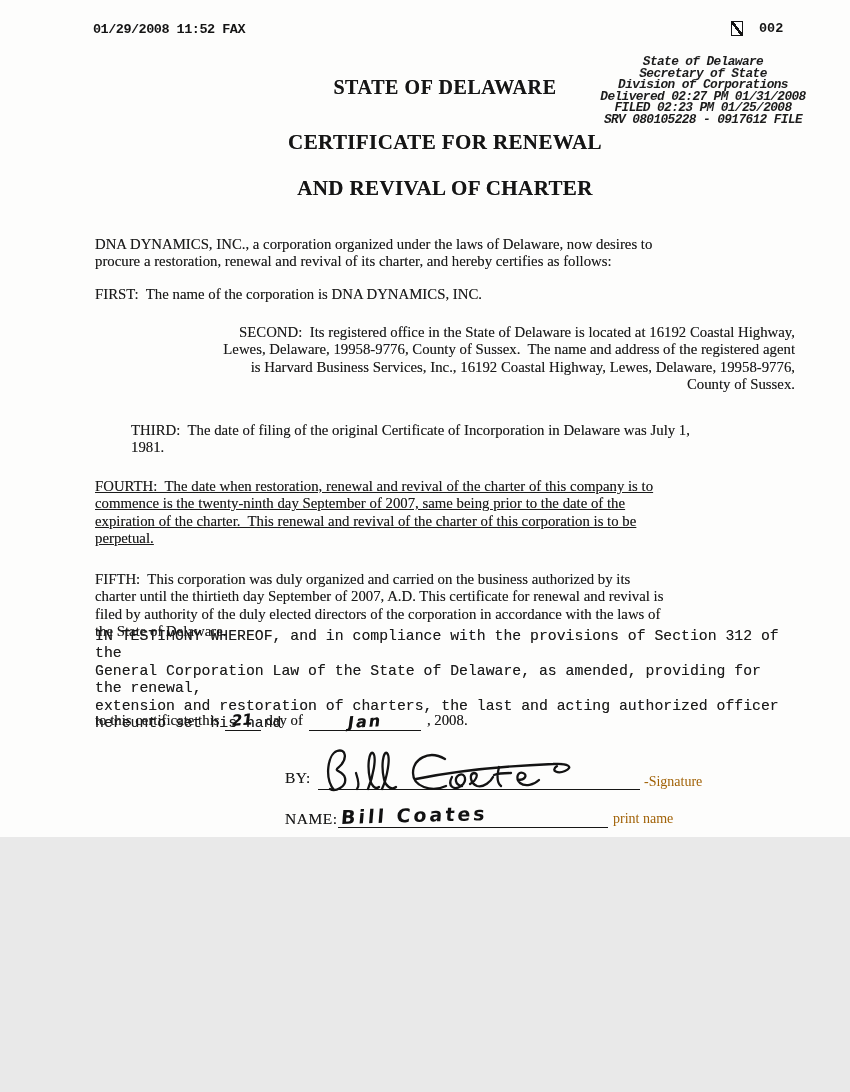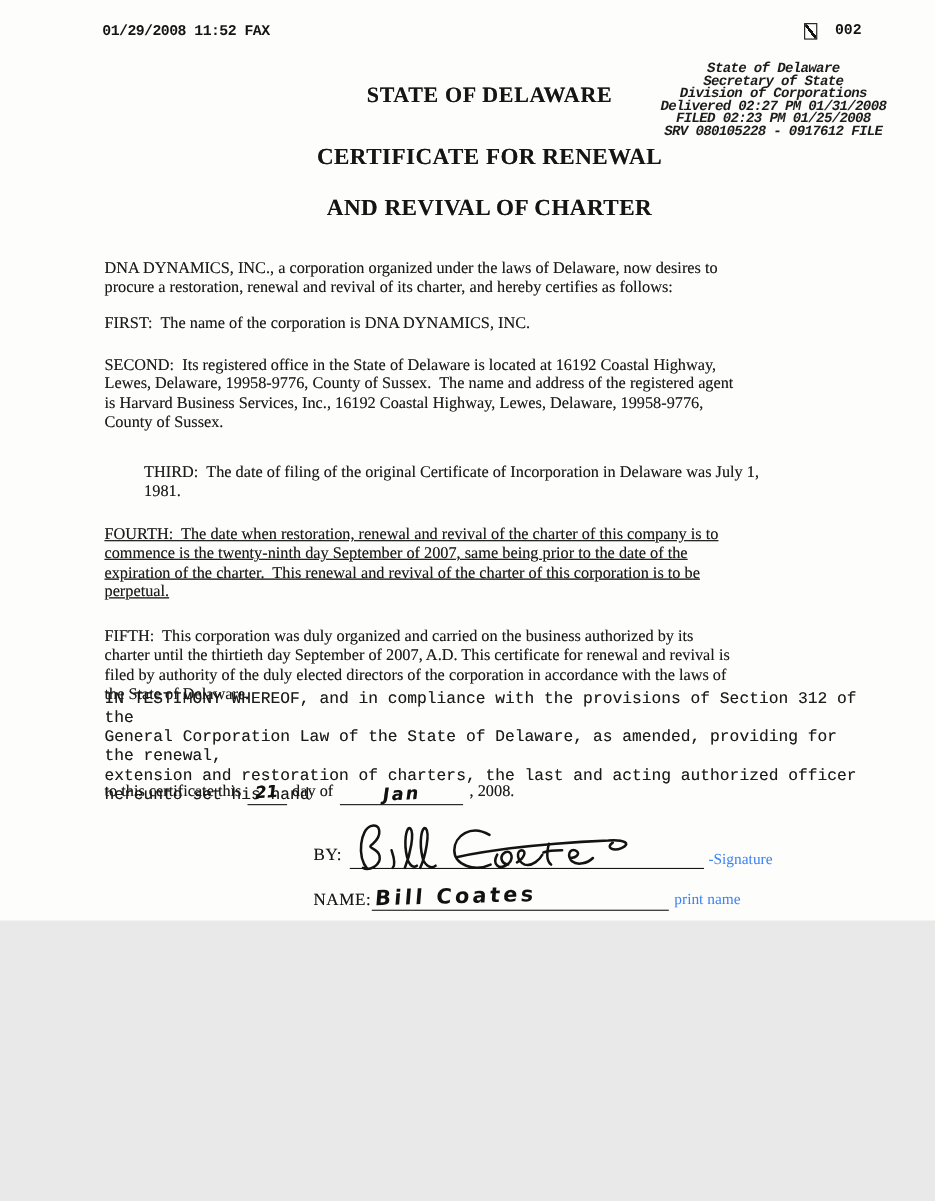--- a/index.html
+++ b/index.html
@@ -47,21 +47,21 @@
   .t1{top:76px;font-size:20px;letter-spacing:.6px;}
   .t2{top:130px;font-size:21px;letter-spacing:.4px;}
   .t3{top:176px;font-size:21px;letter-spacing:.4px;}
   
   .para{
     left:95px;width:700px;
     font-size:14.8px;line-height:17.4px;
     white-space:pre-wrap;
     text-shadow:0 0 .4px rgba(0,0,0,.45);
   }
-  .p-intro{top:236px;} .p-first{top:286px;} .p-second{top:324px;}
+  .p-intro{top:236px;} .p-first{top:286px;} .p-second{top:324px;text-align:right;}
   .p-third{top:422px;margin-left:36px;} .p-fourth{top:478px;text-decoration:underline;} .p-fifth{top:571px;}
   .p-testimony{top:628px;font-family:Liberation Mono, monospace;}
   
   .exec-row{
     left:95px;top:712px;width:700px;
     display:flex;
     font-size:14.8px;line-height:17.4px;
     text-shadow:0 0 .4px rgba(0,0,0,.45);
   }
   .blank-slot{
@@ -78,21 +78,21 @@
   .hw-month{display:inline-block;font-size:16px;font-style:italic;letter-spacing:2px;transform:rotate(-3deg) translateY(1px);}
   
   .sig-label{font-size:15.5px;letter-spacing:.5px;color:#181818;text-shadow:0 0 .4px rgba(0,0,0,.45);}
   .lbl-by{left:285px;top:769px;}
   .lbl-name{left:285px;top:810px;}
   .lbl-title{left:285px;top:850px;}
   .sig-line{height:0;border-top:1.6px solid #161616;}
   .line-by{left:318px;top:789px;width:322px;}
   .line-name{left:338px;top:827px;width:270px;}
   .line-title{left:318px;top:866px;width:282px;}
-  .cap{font-size:14px;color:#3b82f6;}
+  .cap{font-size:14px;color:#a16207;}
   .cap-sig{left:644px;top:774px;}
   .cap-print{left:613px;top:811px;}
   .cap-officer{left:343px;top:869px;font-weight:bold;font-size:13.5px;letter-spacing:.2px;}
   .hw-name{left:341px;top:804px;font-size:19px;letter-spacing:3px;transform:rotate(-1.5deg) skewX(-6deg);}
   .hw-title{left:343px;top:841px;font-size:21px;letter-spacing:1px;transform:rotate(-3deg) skewX(-8deg);}
   .sig-svg{left:310px;top:744px;}
   .sig-svg path{stroke:#131313;stroke-width:2.3;fill:none;stroke-linecap:round;stroke-linejoin:round;}
 </style>
 </head>
 <body>

